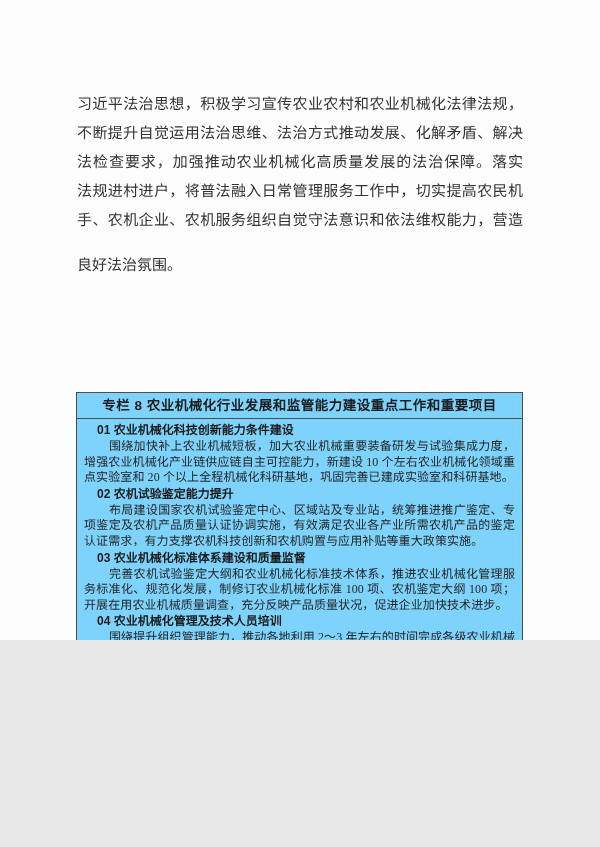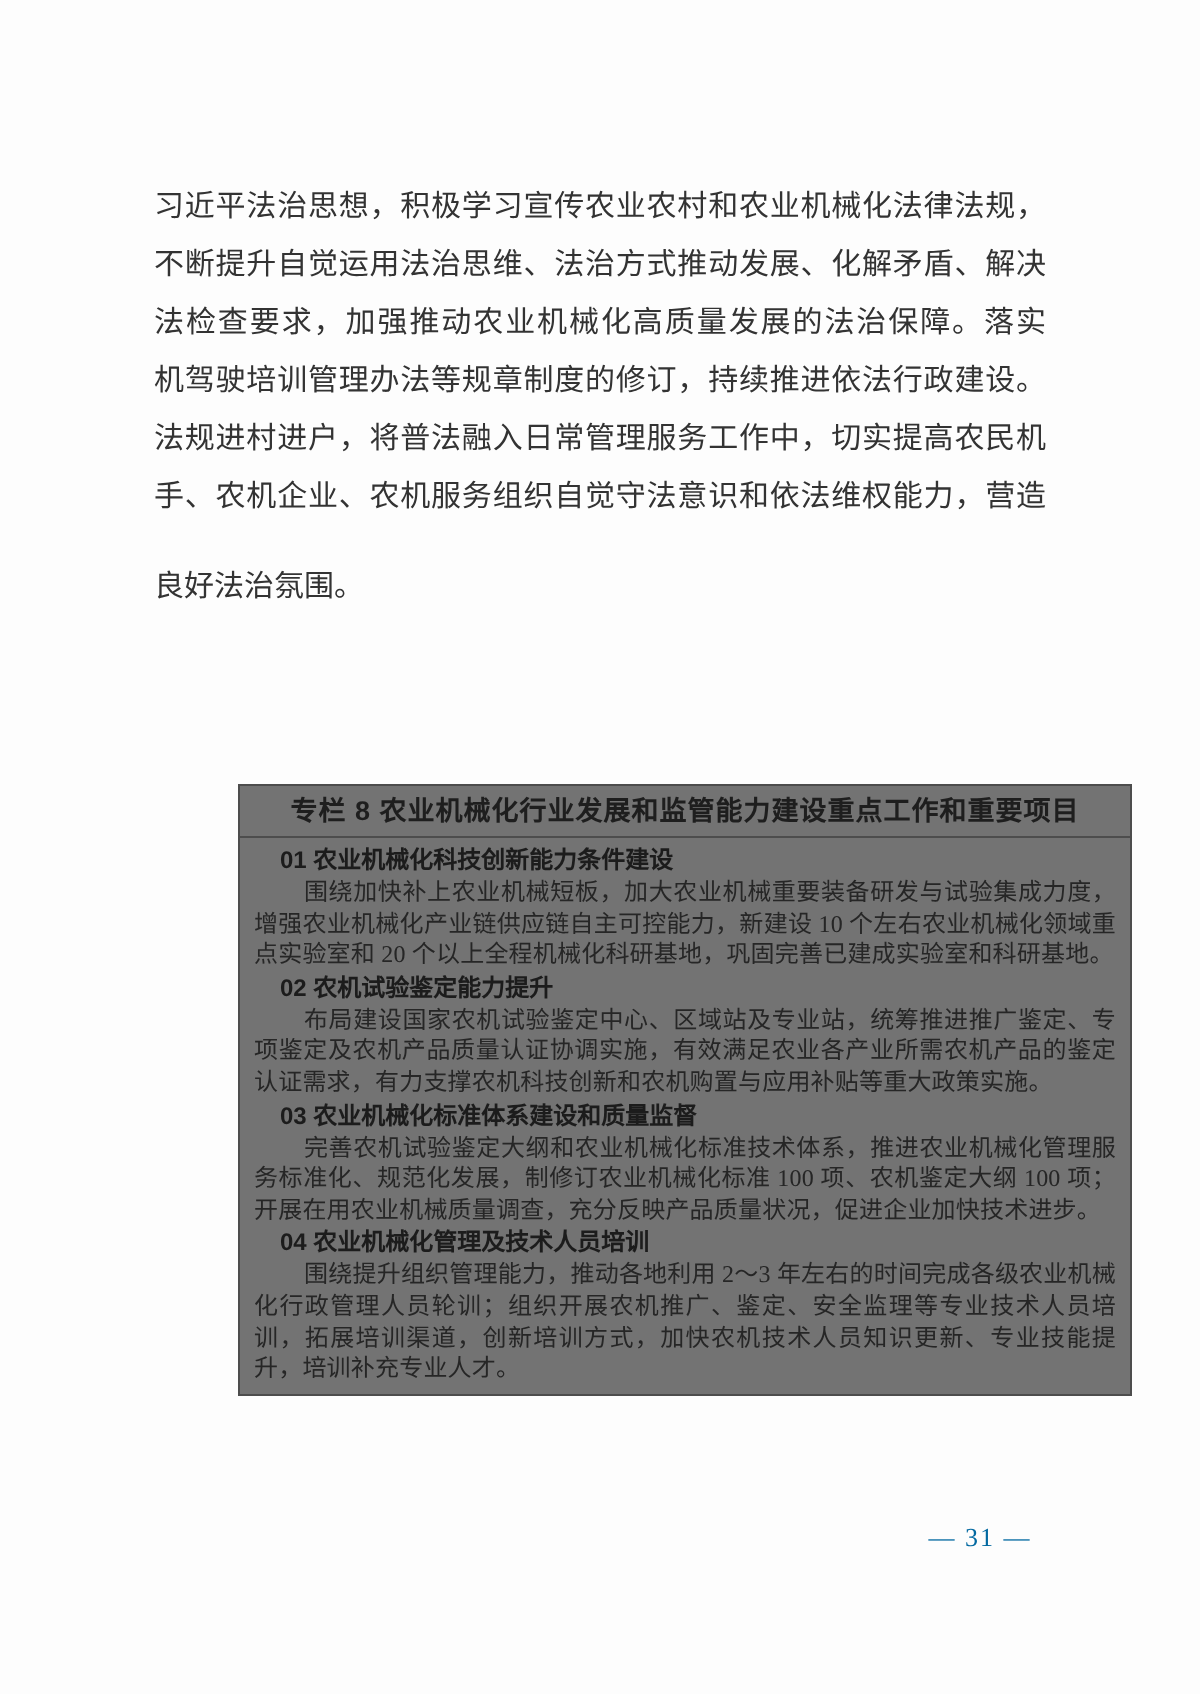--- a/index.html
+++ b/index.html
@@ -3,21 +3,21 @@
 <meta charset="utf-8">
 <style>
   html, body {
     margin: 0;
     padding: 0;
     background: #e8e8e8;
   }
   .page {
     position: relative;
     width: 600px;
-    height: 847px;
+    height: 640px;
     margin: 0 auto;
     background: #fdfdfd;
     color: #2b2b2b;
     font-family: "Liberation Serif", "DejaVu Serif", serif;
     overflow: hidden;
   }
 
   
   .para {
     position: absolute;
@@ -43,22 +43,21 @@
 
   
   .panel {
     position: absolute;
     left: 76px;
     top: 392px;
     width: 447px;
     height: 306px;
     border: 1px solid #4d4d4d;
     box-sizing: border-box;
-    background: #737373;
-    margin-left: 43px;
+    background: #7dd3fc;
   }
   .panel-title {
     height: 25px;
     line-height: 25px;
     border-bottom: 1px solid #4d4d4d;
     text-align: center;
     font-family: "Liberation Sans", "DejaVu Sans", sans-serif;
     font-weight: 700;
     font-size: 13.5px;
     color: #1e1e1e;
@@ -103,21 +102,20 @@
 </style>
 </head>
 <body>
 
 <div class="page">
 
   <div class="para">
     <div class="pline">习近平法治思想，积极学习宣传农业农村和农业机械化法律法规，</div>
     <div class="pline">不断提升自觉运用法治思维、法治方式推动发展、化解矛盾、解决</div>
     <div class="pline">法检查要求，加强推动农业机械化高质量发展的法治保障。落实</div>
-    <div class="pline">机驾驶培训管理办法等规章制度的修订，持续推进依法行政建设。</div>
     <div class="pline">法规进村进户，将普法融入日常管理服务工作中，切实提高农民机</div>
     <div class="pline">手、农机企业、农机服务组织自觉守法意识和依法维权能力，营造</div>
     <div class="pline last">良好法治氛围。</div>
   </div>
 
   <div class="panel">
     <div class="panel-title">专栏 8 农业机械化行业发展和监管能力建设重点工作和重要项目</div>
     <div class="panel-content">
 
       <div class="section">

